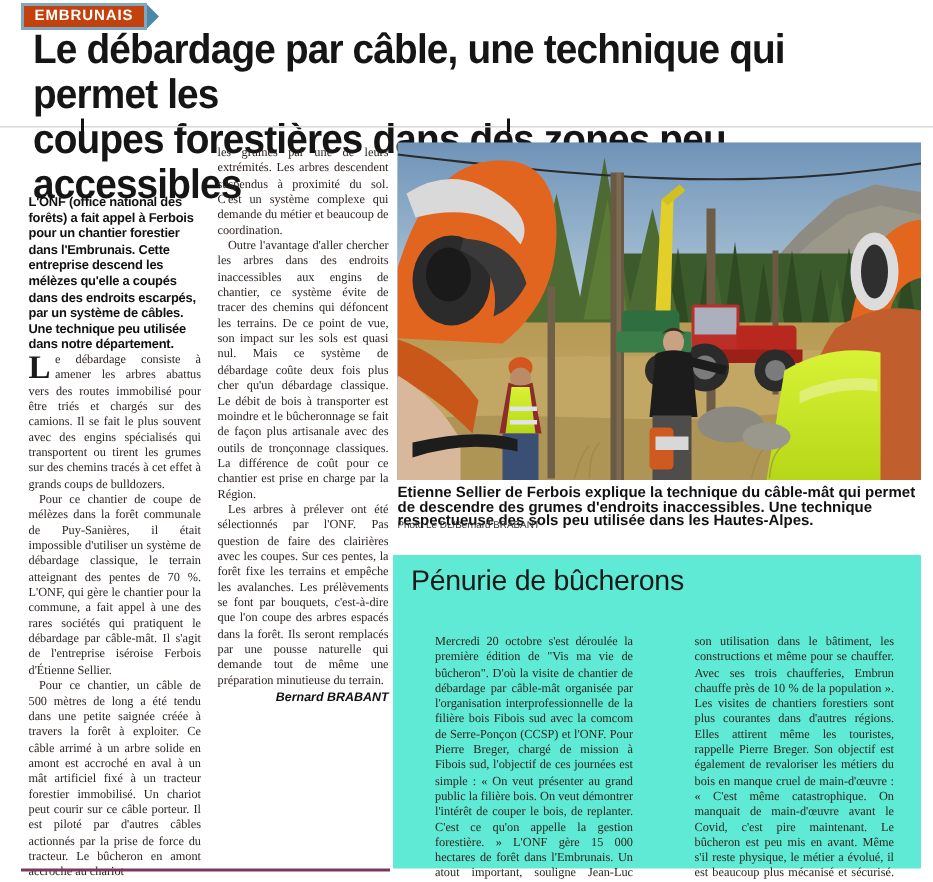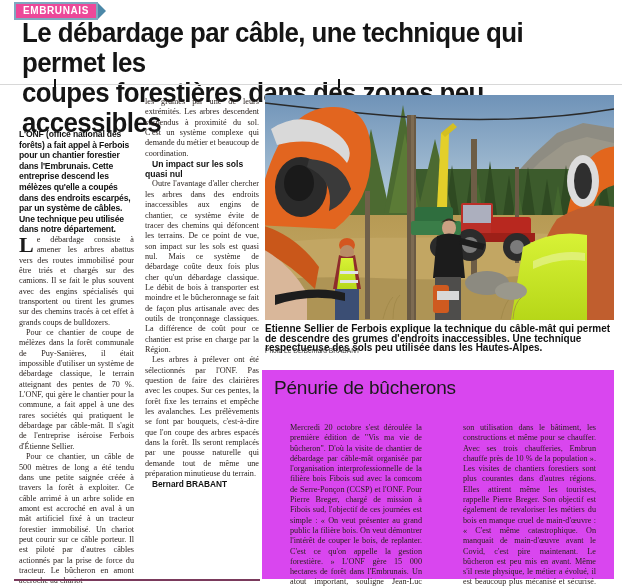--- a/index.html
+++ b/index.html
@@ -6,21 +6,21 @@
   body{
     width:622px;height:588px;
     background:#ffffff;
     font-family:"Liberation Serif", serif;
     overflow:hidden;
     position:relative;
   }
   
   .kicker-wrap{position:absolute;left:14px;top:3px;height:16px;display:flex;align-items:center;}
   .kicker{
-    background:#ec4899;
+    background:#c2410c;
     border:2px solid #7fa8c0;
     color:#ffffff;
     font-family:"Liberation Sans", sans-serif;
     font-weight:bold;
     font-size:10px;
     letter-spacing:.6px;
     padding:1px 7px 1px 7px;
     line-height:12px;
     position:relative;
   }
@@ -81,23 +81,25 @@
     line-height:10.2px;
     color:#111;
     margin:7px 0 3px 0;
     text-align:left;
     text-indent:0;
   }
   .byline{
     font-family:"Liberation Sans", sans-serif;
     font-weight:bold;
     font-size:8.3px;
+    text-align:right;
     margin-top:3px;
     color:#111;
     text-indent:0;
+    font-style:italic;
   }
   
   .photo{
     position:absolute;left:265px;top:95px;width:349px;height:225px;
     overflow:hidden;
     background:#6f8ea8;
   }
   .photo svg{display:block;}
   .caption{
     position:absolute;left:265px;top:324px;width:349px;
@@ -110,21 +112,21 @@
   .credit{
     position:absolute;left:265px;top:347px;width:349px;
     font-family:"Liberation Sans", sans-serif;
     font-size:6.6px;
     line-height:8px;
     color:#333;
   }
   
   .box{
     position:absolute;left:262px;top:370px;width:352px;height:209px;
-    background:#d946ef;
+    background:#5eead4;
   }
   .box-title{
     position:absolute;left:12px;top:6px;
     font-family:"Liberation Sans", sans-serif;
     font-size:19px;
     line-height:23px;
     color:#1a1a1a;
     letter-spacing:-0.2px;
   }
   .boxcol{
@@ -158,21 +160,20 @@
 
 <div class="col" id="col1">
   <p class="standfirst noind">L'ONF (office national des forêts) a fait appel à Ferbois pour un chantier forestier dans l'Embrunais. Cette entreprise descend les mélèzes qu'elle a coupés dans des endroits escarpés, par un système de câbles. Une technique peu utilisée dans notre département.</p>
   <p class="noind"><span class="dropcap">L</span><span>e débardage consiste à amener les arbres abattus vers des routes immobilisé pour être triés et chargés sur des camions. Il se fait le plus souvent avec des engins spécialisés qui transportent ou tirent les grumes sur des chemins tracés à cet effet à grands coups de bulldozers.</span></p>
   <p>Pour ce chantier de coupe de mélèzes dans la forêt communale de Puy-Sanières, il était impossible d'utiliser un système de débardage classique, le terrain atteignant des pentes de 70 %. L'ONF, qui gère le chantier pour la commune, a fait appel à une des rares sociétés qui pratiquent le débardage par câble-mât. Il s'agit de l'entreprise iséroise Ferbois d'Étienne Sellier.</p>
   <p>Pour ce chantier, un câble de 500 mètres de long a été tendu dans une petite saignée créée à travers la forêt à exploiter. Ce câble arrimé à un arbre solide en amont est accroché en aval à un mât artificiel fixé à un tracteur forestier immobilisé. Un chariot peut courir sur ce câble porteur. Il est piloté par d'autres câbles actionnés par la prise de force du tracteur. Le bûcheron en amont accroche au chariot</p>
 </div>
 
 <div class="col" id="col2">
   <p class="noind">les grumes par une de leurs extrémités. Les arbres descendent suspendus à proximité du sol. C'est un système complexe qui demande du métier et beaucoup de coordination.</p>
-  <p class="subhead">Un impact sur les sols quasi nul</p>
   <p>Outre l'avantage d'aller chercher les arbres dans des endroits inaccessibles aux engins de chantier, ce système évite de tracer des chemins qui défoncent les terrains. De ce point de vue, son impact sur les sols est quasi nul. Mais ce système de débardage coûte deux fois plus cher qu'un débardage classique. Le débit de bois à transporter est moindre et le bûcheronnage se fait de façon plus artisanale avec des outils de tronçonnage classiques. La différence de coût pour ce chantier est prise en charge par la Région.</p>
   <p>Les arbres à prélever ont été sélectionnés par l'ONF. Pas question de faire des clairières avec les coupes. Sur ces pentes, la forêt fixe les terrains et empêche les avalanches. Les prélèvements se font par bouquets, c'est-à-dire que l'on coupe des arbres espacés dans la forêt. Ils seront remplacés par une pousse naturelle qui demande tout de même une préparation minutieuse du terrain.</p>
   <p class="byline">Bernard BRABANT</p>
 </div>
 
 <div class="photo">
   <svg width="349" height="225" viewBox="0 0 349 225" xmlns="http://www.w3.org/2000/svg">
     <defs>
       <linearGradient id="sky" x1="0" y1="0" x2="0" y2="1">
         <stop offset="0%" stop-color="#6f93b8"></stop>

